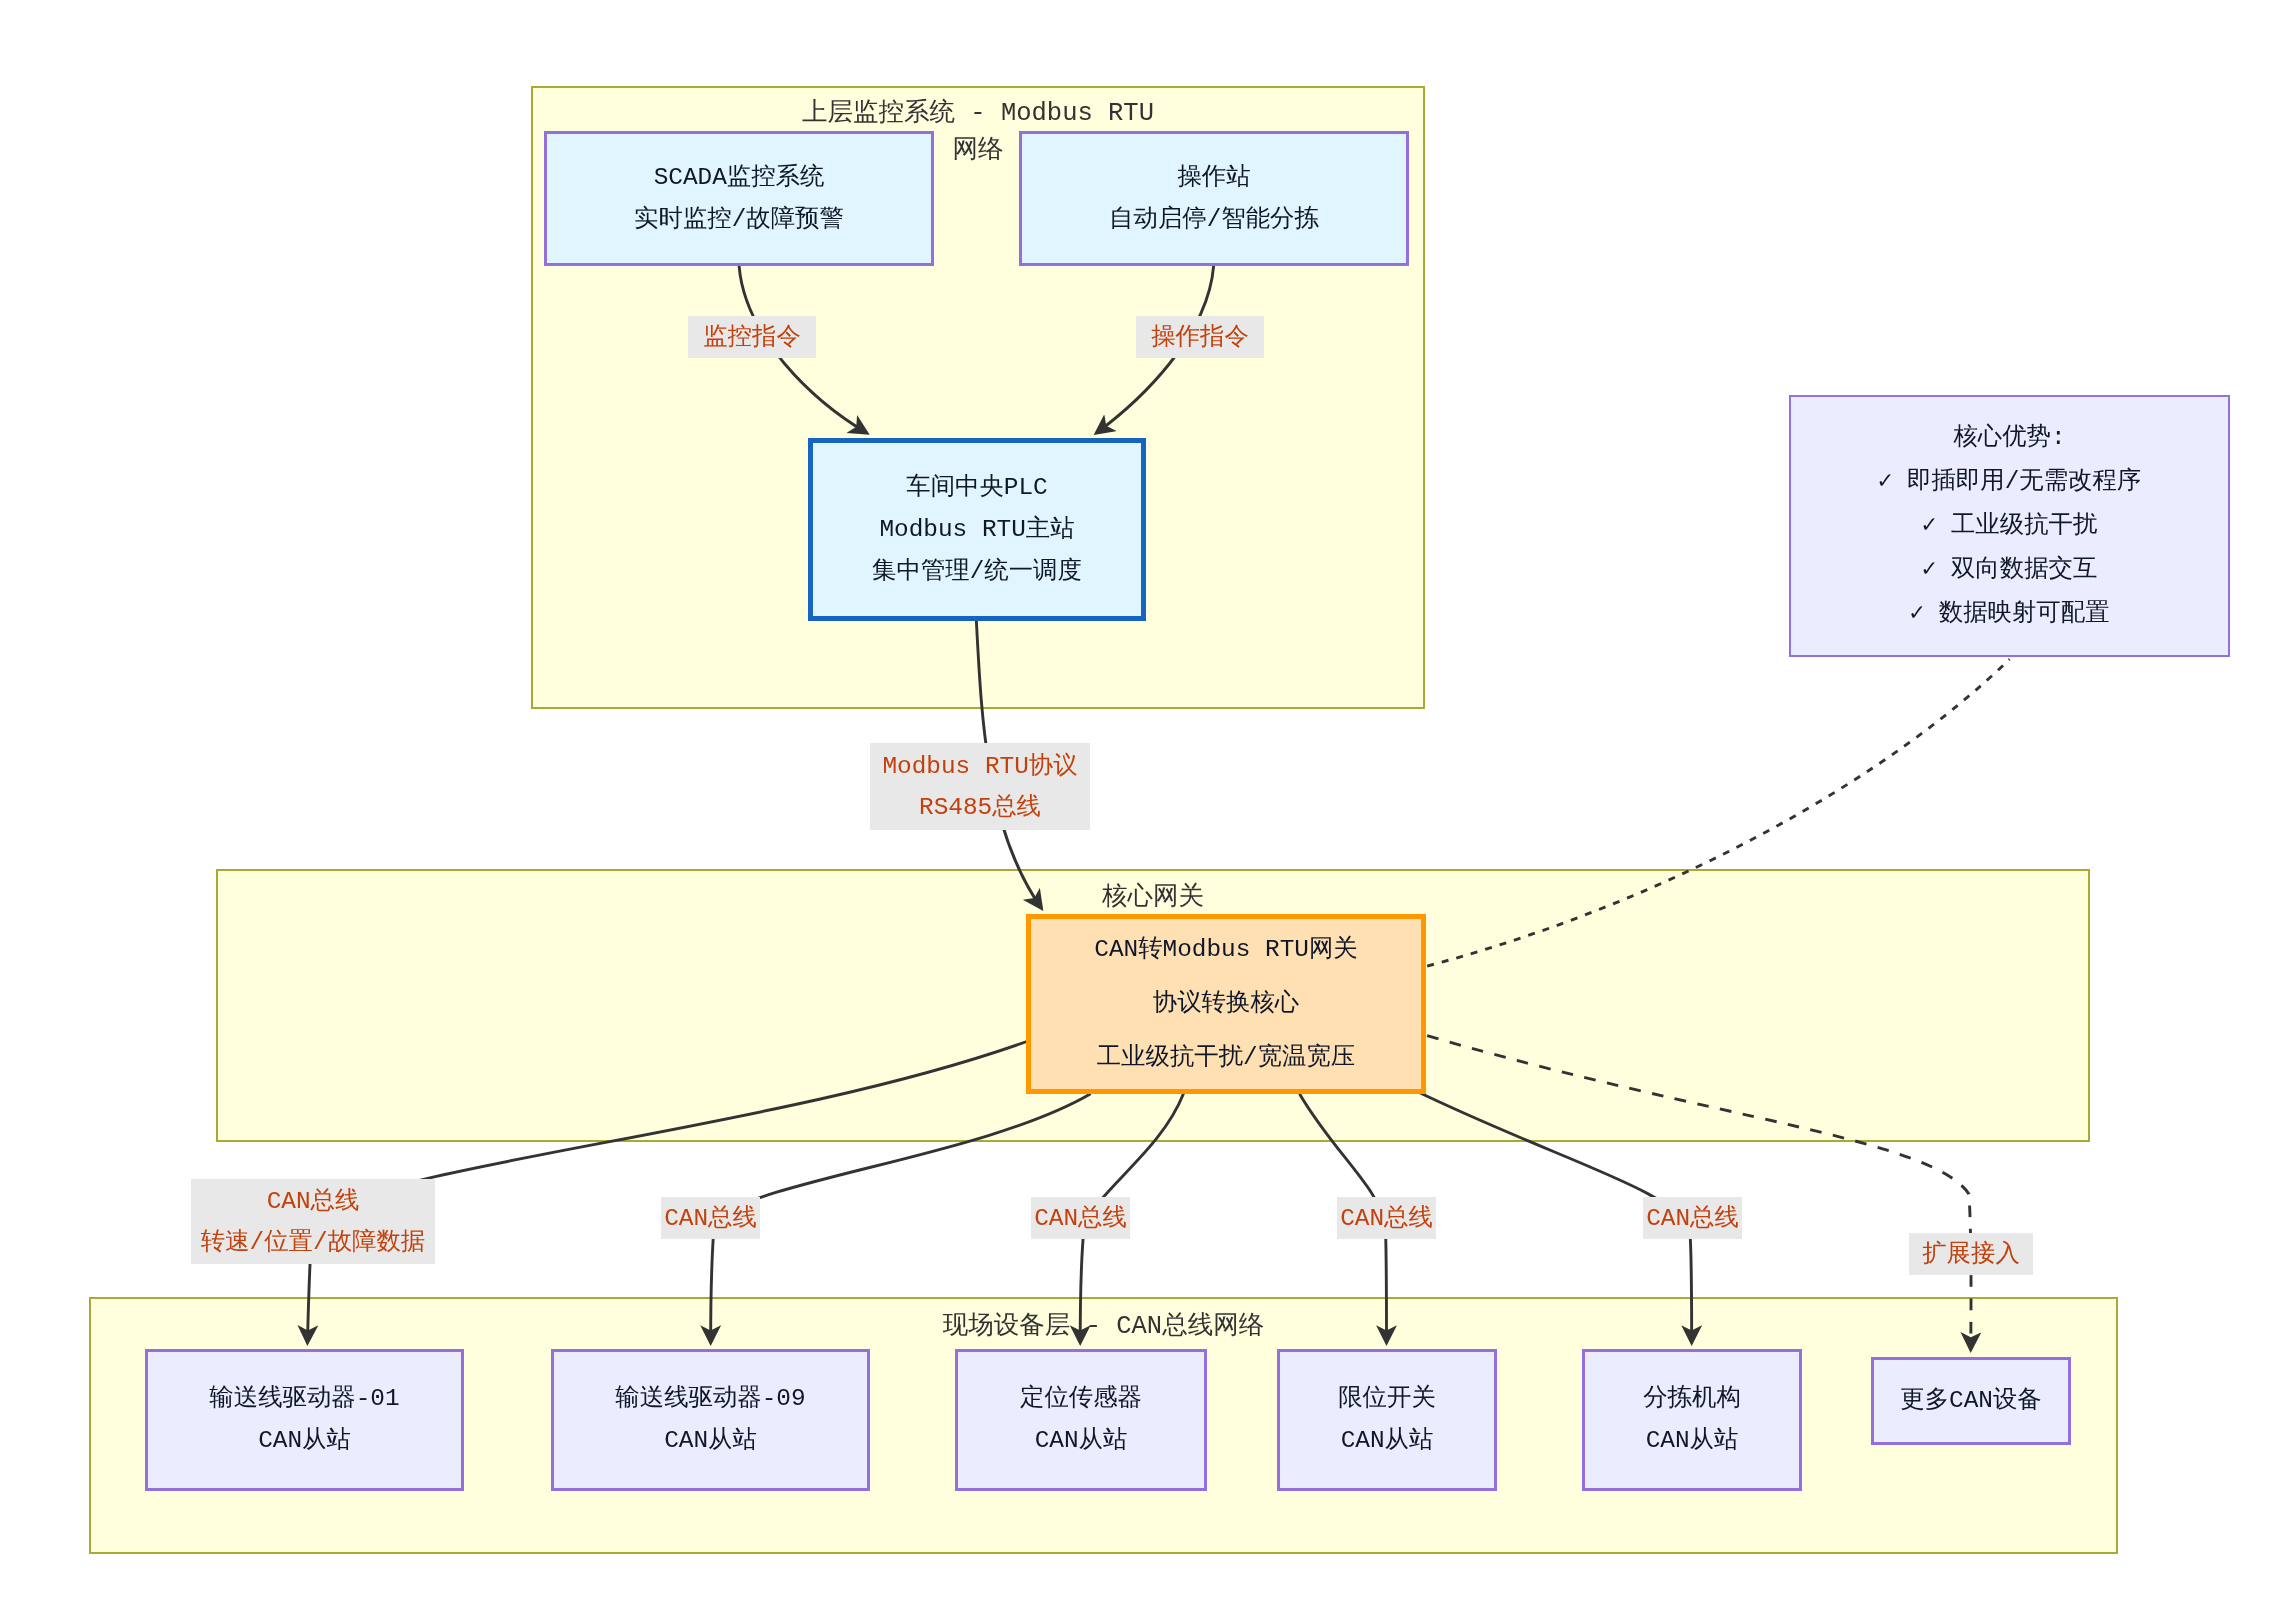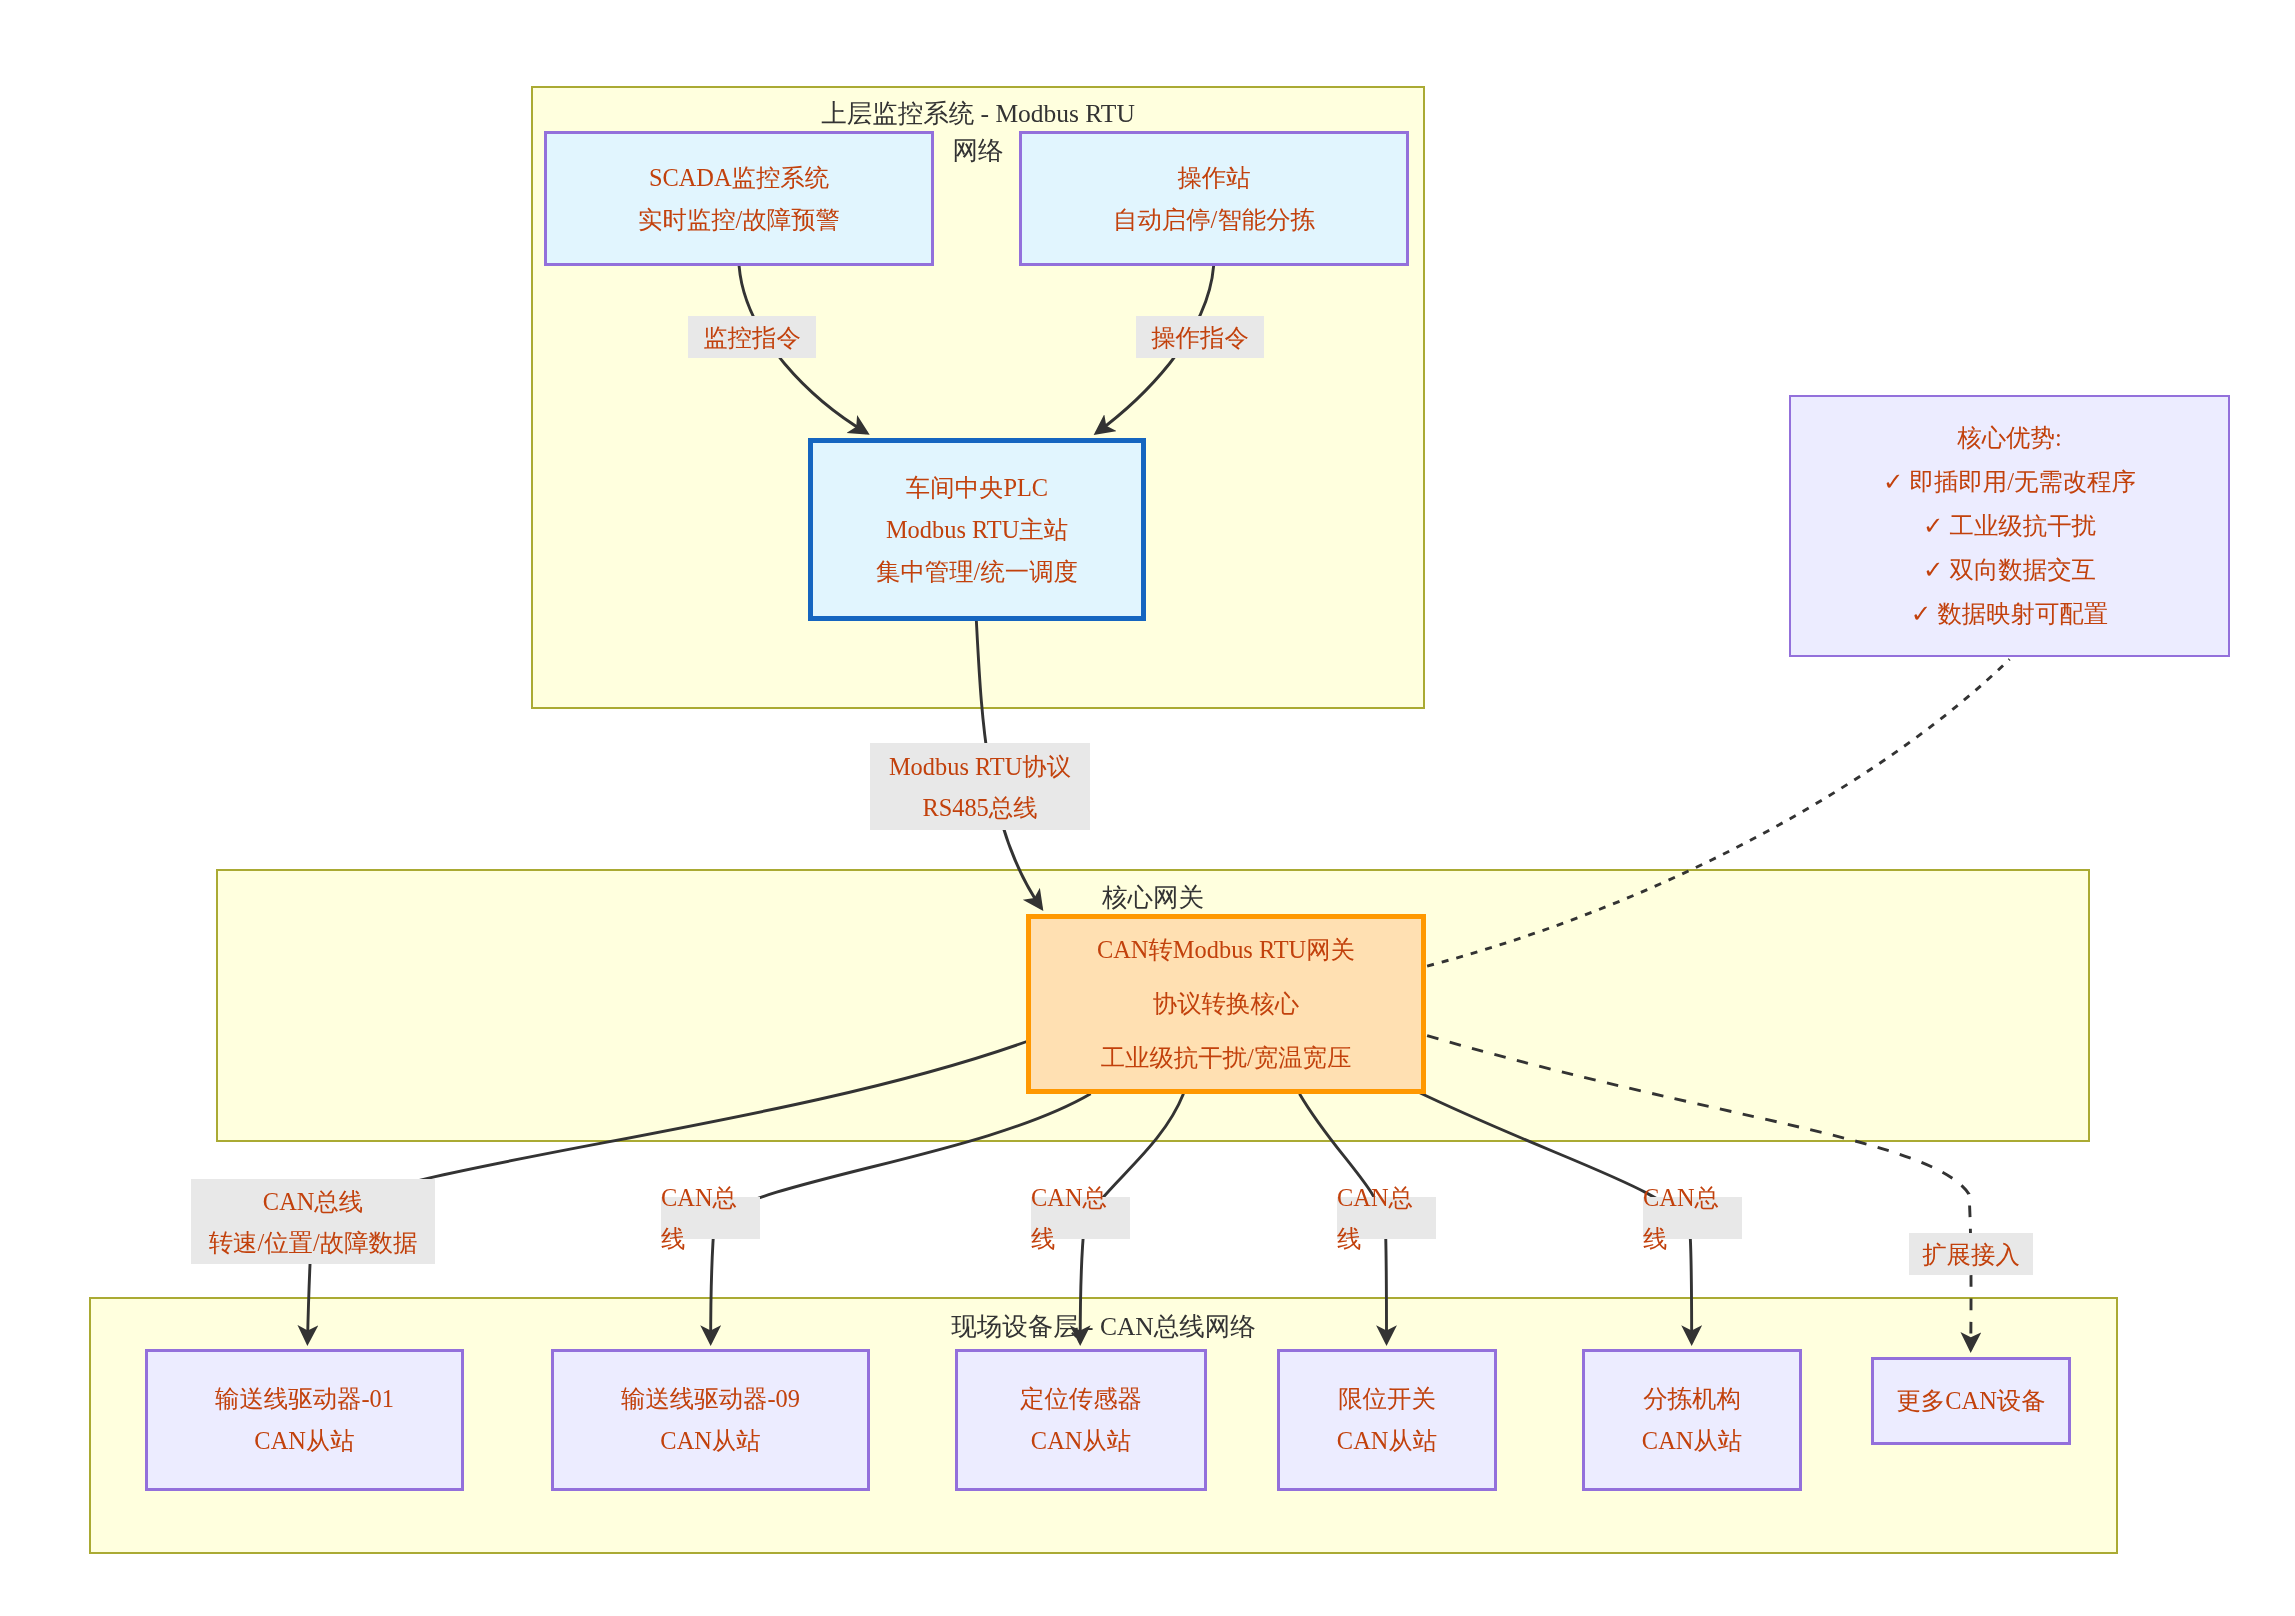--- a/index.html
+++ b/index.html
@@ -1,20 +1,20 @@
 <!DOCTYPE html>
 <html style="font-size:9.3px"><head>
 <meta charset="utf-8">
 <style>
   html,body{margin:0;padding:0;background:#ffffff;}
   .canvas{
     position:relative;
     width:2295px;height:1616px;
     background:#ffffff;
-    font-family:Liberation Serif, serif;
+    font-family:Liberation Mono, monospace;
     color:#333333;
     overflow:hidden;
   }
   
   .sg{
     position:absolute;
     background:#ffffde;
     border:2.3px solid #aaaa33;
     box-sizing:border-box;
     z-index:0;
@@ -34,21 +34,21 @@
   .node{
     position:absolute;
     display:flex;
     flex-direction:column;
     justify-content:center;
     align-items:center;
     text-align:center;
     box-sizing:border-box;
     font-size:24.4px;
     line-height:42px;
-    color:#c2410c;
+    color:#0f172a;
     z-index:2;
   }
   .node-blue{background:#e1f5fe;border:3.5px solid #9370db;}
   .node-plc{background:#e1f5fe;border:5.2px solid #1565c0;}
   .node-gateway{background:#ffe0b2;border:5.8px solid #ff9800;line-height:44px;}
   .node-lav{background:#ececff;border:3.5px solid #9370db;}
   .node-adv{background:#ececff;border:2.9px solid #9370db;line-height:44px;}
   
   .edge-label{
     position:absolute;

